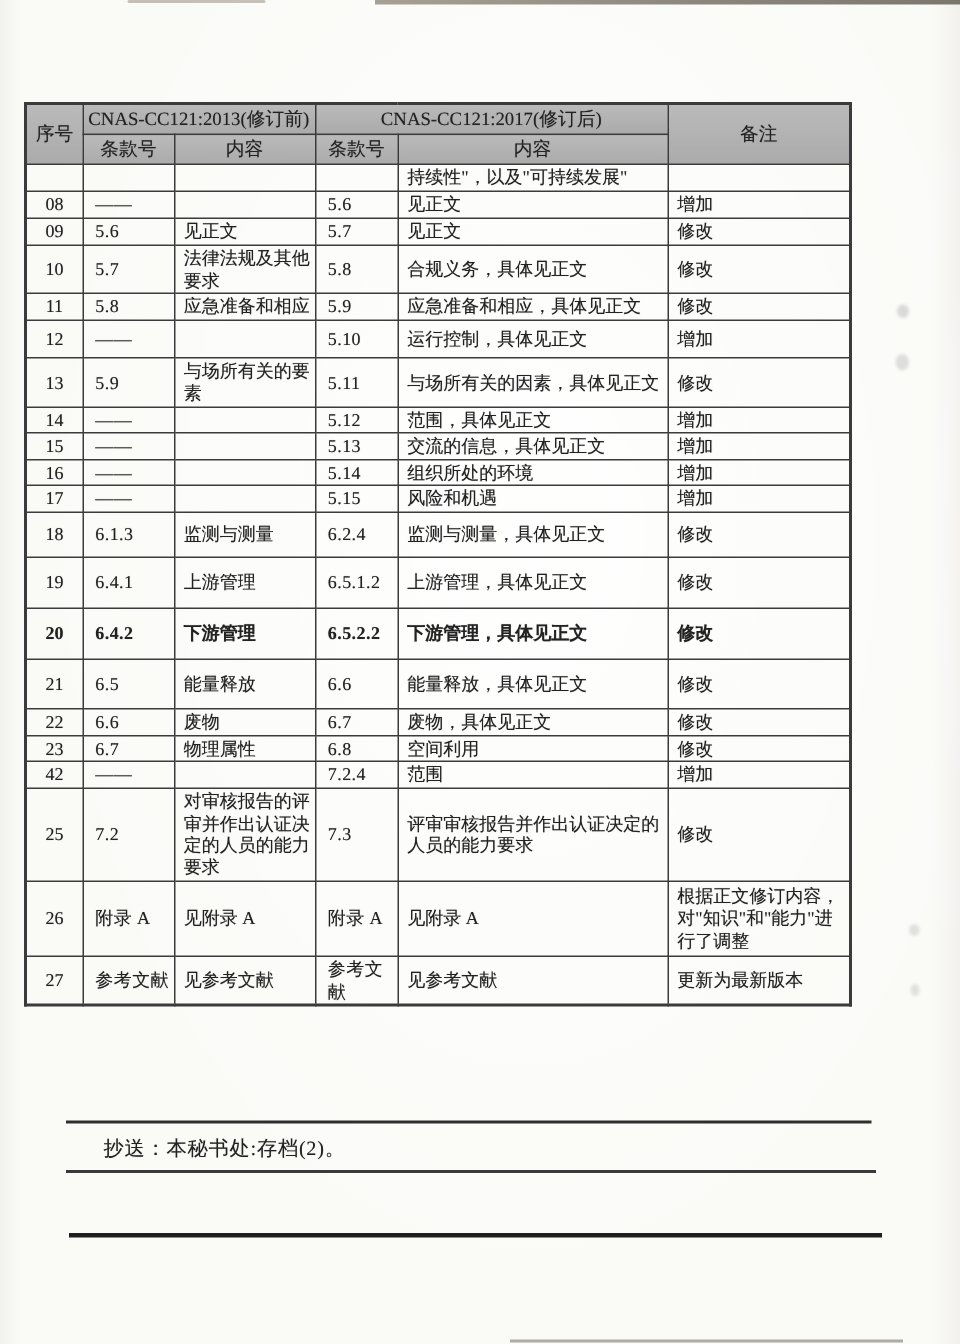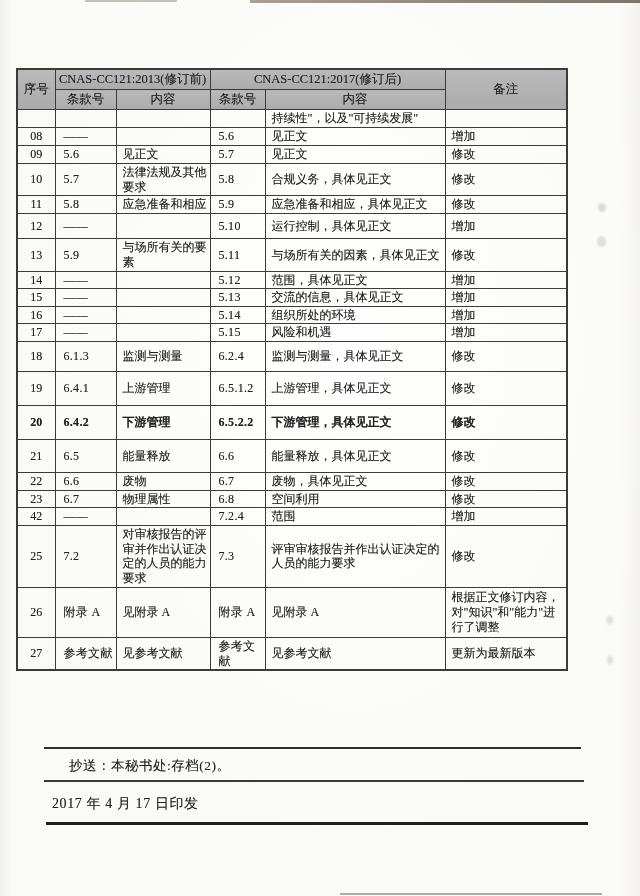--- a/index.html
+++ b/index.html
@@ -290,17 +290,16 @@
           <td class="c4">见参考文献</td>
           <td class="c5">更新为最新版本</td>
         </tr>
       </tbody>
   </table>
 
   <div class="rule rule-1"></div>
   <div class="copy-line">抄送：本秘书处:存档(2)。</div>
   <div class="rule rule-2"></div>
   <div class="issuer-row">
-    <span>2017 年 4 月 17 日印发</span>
   </div>
   <div class="rule rule-3"></div>
 
 </div>
 
 </body></html>

